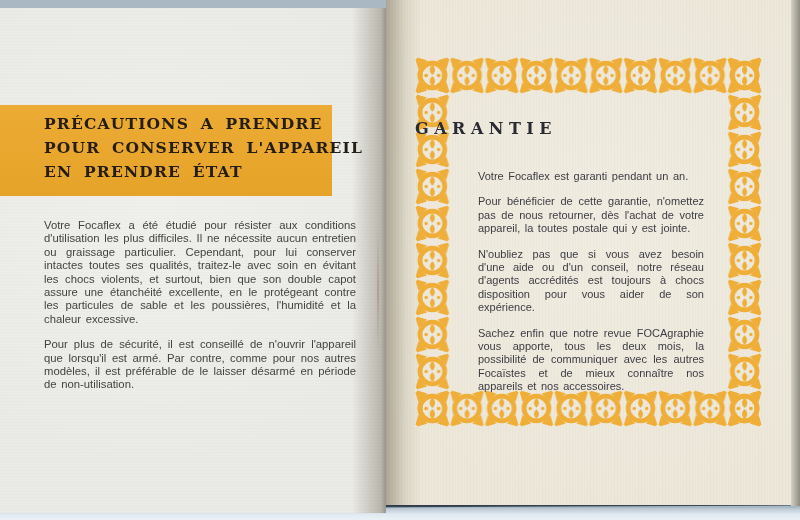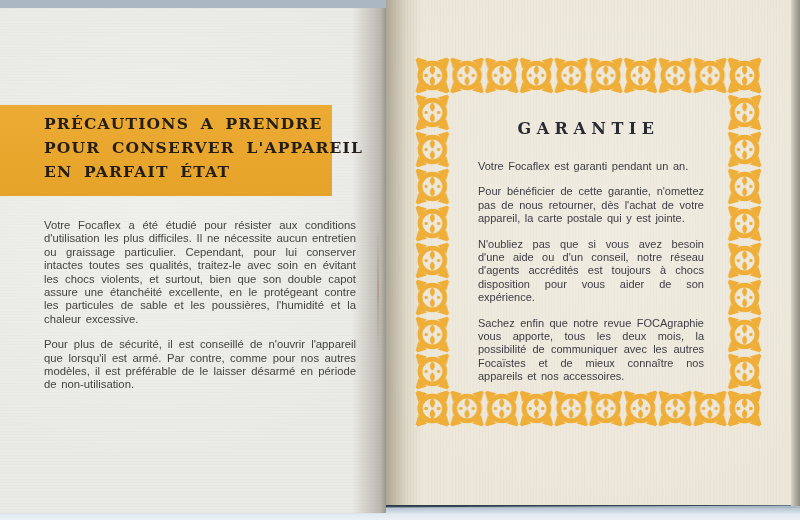--- a/index.html
+++ b/index.html
@@ -54,27 +54,27 @@
   
   .lcol{position:absolute;left:44px;top:211px;width:312px;}
   .lcol p{
     margin:0 0 12px 0;text-align:justify;
     font-size:11.3px;line-height:13.4px;word-spacing:1.5px;
     color:#44433E;
   }
   
   .frame{position:absolute;left:29px;top:57px;width:347px;height:370px;}
   .g-head{
-    position:absolute;left:29px;top:119px;width:347px;text-align:center;
+    position:absolute;left:29px;top:119px;width:347px;text-align:left;
     font-family:"DejaVu Serif","Liberation Serif",serif;font-weight:bold;
     font-size:16px;letter-spacing:5.5px;color:#2A2A33;
   }
   .rcol{position:absolute;left:92px;top:160px;width:226px;}
   .rcol p{
-    margin:0 0 12px 0;text-align:justify;
+    margin:10px 0 12px 0;text-align:justify;
     font-size:11px;line-height:13.4px;word-spacing:1.5px;
     color:#3D3C44;
   }
   
   .stain{position:absolute;left:377px;top:230px;width:2px;height:120px;
     background:linear-gradient(to bottom,rgba(0,0,0,0),rgba(140,70,50,0.25),rgba(0,0,0,0));}
 </style>
 </head>
 <body>
 
@@ -82,21 +82,21 @@
 
   <div class="bed"></div>
   <div class="edge-line"></div>
   <div class="edge-highlight"></div>
   <div class="sliver"></div>
 
   <div class="page page-left">
     <div class="band">
       <div class="hl">PRÉCAUTIONS A PRENDRE</div>
       <div class="hl">POUR CONSERVER L'APPAREIL</div>
-      <div class="hl">EN PARFAIT ÉTAT</div>
+      <div class="hl">EN PRENDRE ÉTAT</div>
     </div>
     <div class="lcol">
       <p>Votre Focaflex a été étudié pour résister aux conditions d'utilisation les plus difficiles. Il ne nécessite aucun entretien ou graissage particulier. Cependant, pour lui conserver intactes toutes ses qualités, traitez-le avec soin en évitant les chocs violents, et surtout, bien que son double capot assure une étanchéité excellente, en le protégeant contre les particules de sable et les poussières, l'humidité et la chaleur excessive.</p>
       <p>Pour plus de sécurité, il est conseillé de n'ouvrir l'appareil que lorsqu'il est armé. Par contre, comme pour nos autres modèles, il est préférable de le laisser désarmé en période de non-utilisation.</p>
     </div>
     <div class="gutter-left"></div>
   </div>
 
   <div class="page page-right">
     <div class="gutter-right"></div>
@@ -130,20 +130,20 @@
         <rect x="0" y="333" width="347" height="37" fill="url(#orn)"></rect>
         <rect x="0" y="0" width="34.7" height="370" fill="url(#orn)"></rect>
         <rect x="312.3" y="0" width="34.7" height="370" fill="url(#orn)"></rect>
       </svg>
     </div>
 
     <div class="g-head">GARANTIE</div>
 
     <div class="rcol">
       <p>Votre Focaflex est garanti pendant un an.</p>
-      <p>Pour bénéficier de cette garantie, n'omettez pas de nous retourner, dès l'achat de votre appareil, la carte postale qui y est jointe.</p>
+      <p>Pour bénéficier de cette garantie, n'omettez pas de nous retourner, dès l'achat de votre appareil, la toutes postale qui y est jointe.</p>
       <p>N'oubliez pas que si vous avez besoin d'une aide ou d'un conseil, notre réseau d'agents accrédités est toujours à chocs disposition pour vous aider de son expérience.</p>
       <p>Sachez enfin que notre revue FOCAgraphie vous apporte, tous les deux mois, la possibilité de communiquer avec les autres Focaïstes et de mieux connaître nos appareils et nos accessoires.</p>
     </div>
   </div>
 
   <div class="stain"></div>
 </div>
 
 </body></html>

